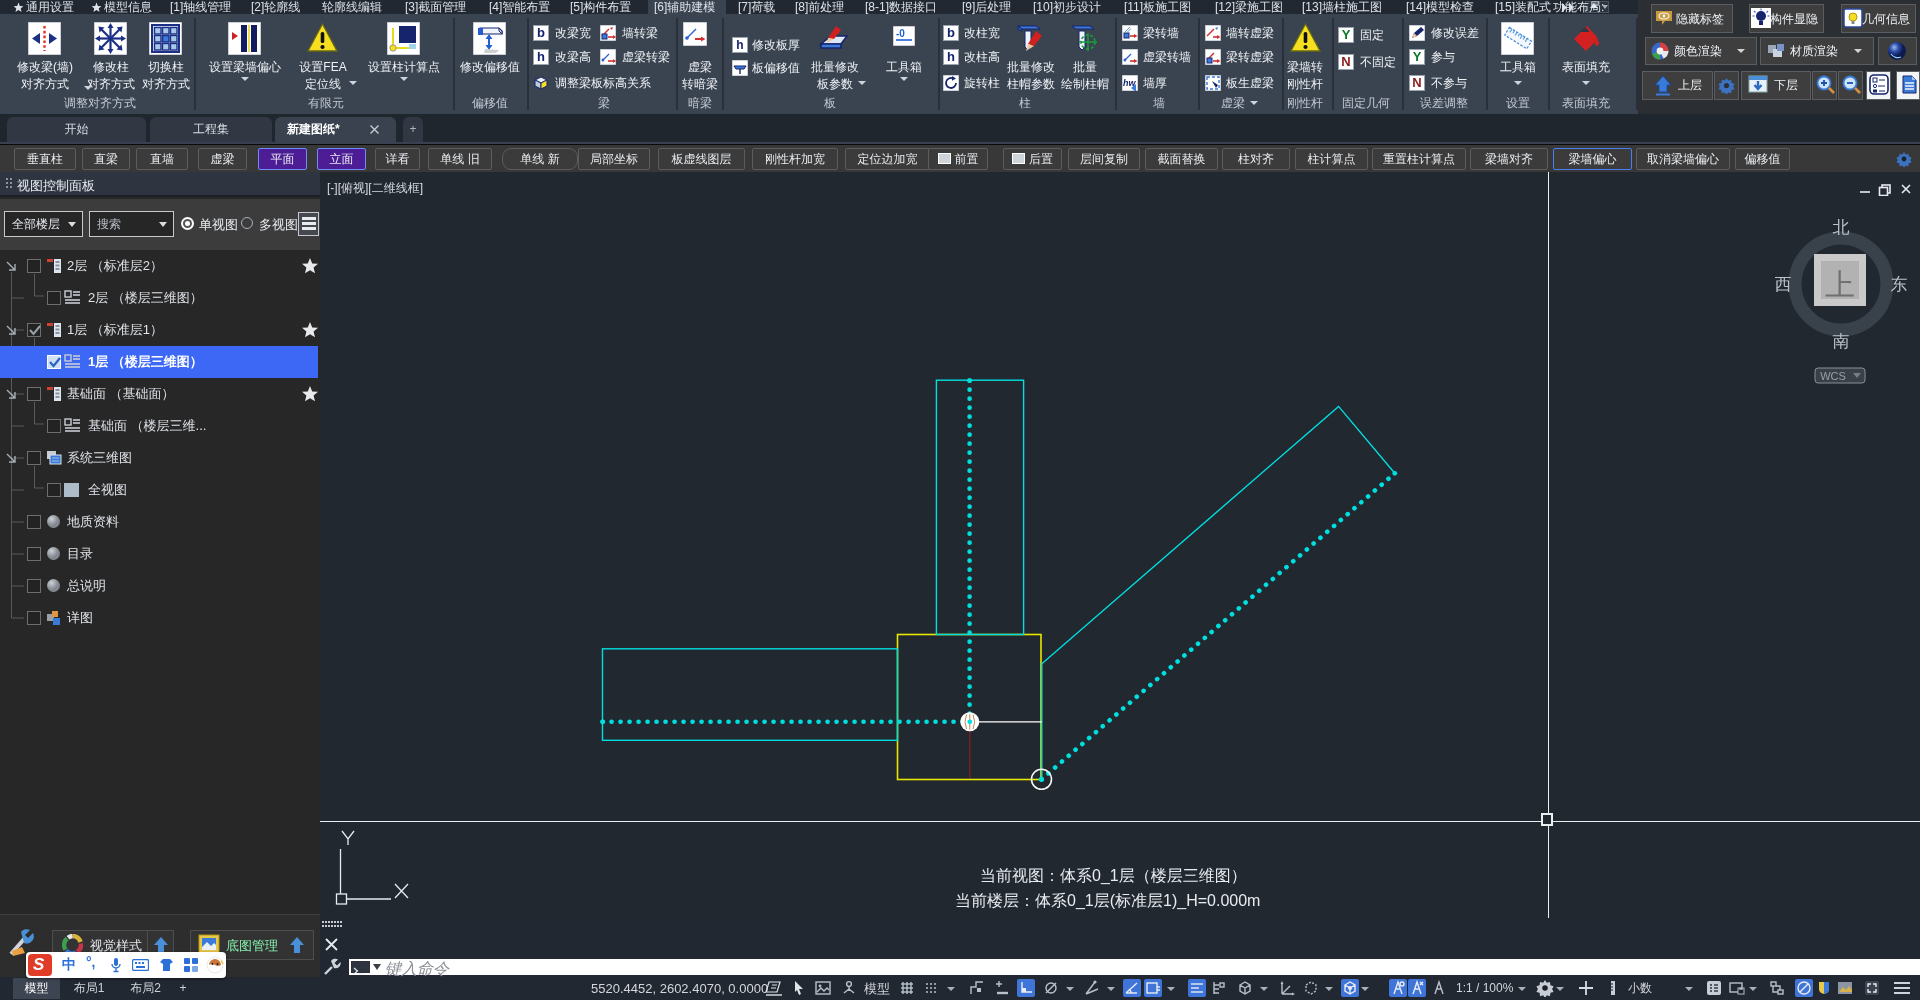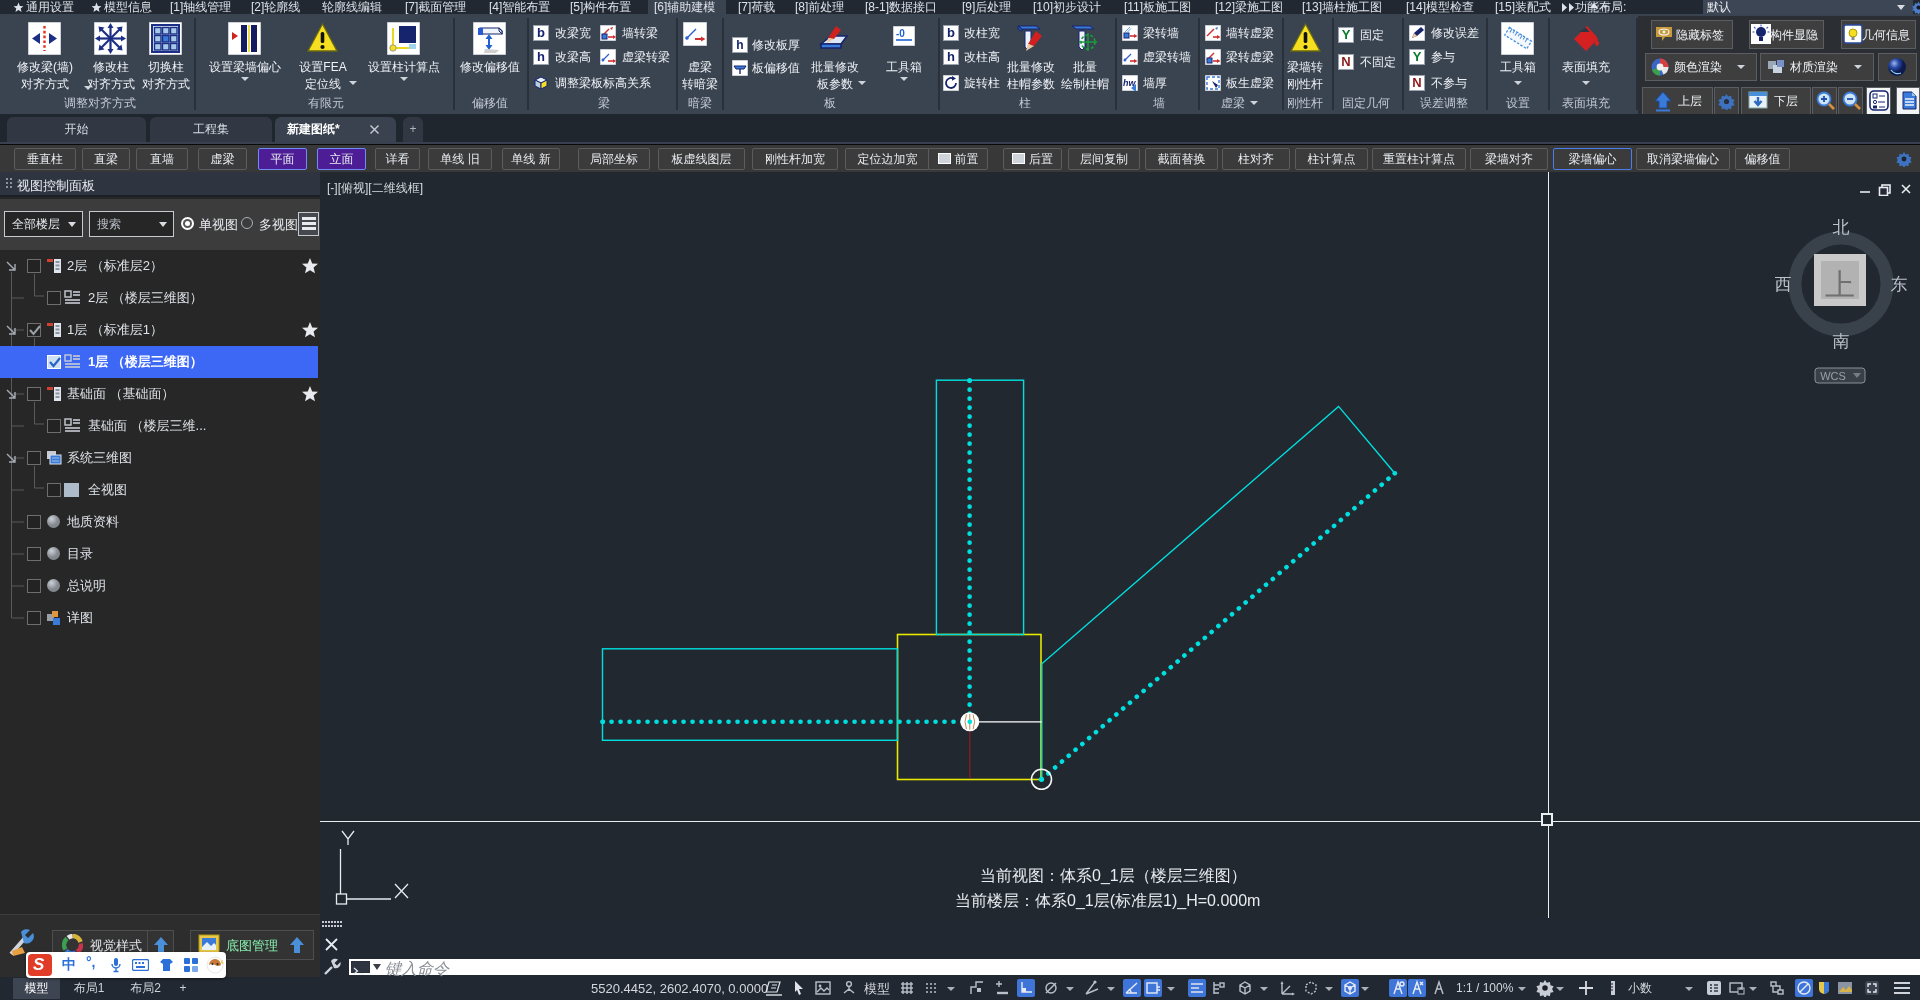--- a/index.html
+++ b/index.html
@@ -13,21 +13,21 @@
 #ribbon{left:0;top:14px;width:1920px;height:100px;background:#3a4350;}
 .rsep{position:absolute;top:4px;width:2px;height:92px;background:#2a303a;}
 .glabel{position:absolute;top:83px;height:13px;line-height:13px;font-size:12px;color:#c3c9d3;text-align:center;white-space:nowrap;}
 .biglabel{position:absolute;height:14px;line-height:14px;font-size:12px;color:#eef1f5;text-align:center;white-space:nowrap;}
 .bigicon{position:absolute;width:33px;height:33px;top:8px;}
 .mini{position:absolute;height:16px;line-height:16px;font-size:12px;color:#eef1f5;white-space:nowrap;}
 .mico{position:absolute;width:16px;height:16px;}
 .wbox{background:#fff;border:1px solid #9aa2ae;}
 .carat{position:absolute;width:0;height:0;border-left:4px solid transparent;border-right:4px solid transparent;border-top:4px solid #cfd4db;}
 
-#rpanel{left:1638px;top:16px;width:282px;height:127px;background:#2b2e33;}
+#rpanel{left:1638px;top:0;width:282px;height:127px;background:#2b2e33;}
 .rbtn{position:absolute;background:#3e3e3e;border:1px solid #5a5d61;color:#e8ebf0;font-size:12px;}
 
 #tabbar{left:0;top:114px;width:1920px;height:28px;background:#20262e;}
 .dtab{position:absolute;top:3px;height:25px;border-radius:6px 6px 0 0;font-size:12px;color:#d8dce2;text-align:center;line-height:25px;}
 
 #toolbar{left:0;top:142px;width:1920px;height:30px;background:#383838;border-top:2px solid #394050;box-shadow:inset 0 1px 0 #0a0a0a;}
 .tbtn{position:absolute;top:4px;height:22px;line-height:20px;background:#3b3b3b;border:1px solid #5c5c5c;color:#e9ecf0;font-size:12px;text-align:center;border-radius:2px;}
 .tbtn.blue{background:#4c1d95;border-color:#6d8cf7;}
 
 #lpanel{left:0;top:172px;width:320px;height:805px;background:#272727;}
@@ -58,41 +58,41 @@
       <path d="M9 1 l2.2 5.4 5.8 .4 -4.4 3.8 1.4 5.7 -5 -3.1 -5 3.1 1.4 -5.7 -4.4 -3.8 5.8 -.4z" fill="#dde2e9"></path>
     </svg>
     <div class="mtab" style="left:26px;">通用设置</div>
 <svg style="position:absolute;left:91px;top:2px" width="11" height="11" viewBox="0 0 18 18">
       <path d="M9 1 l2.2 5.4 5.8 .4 -4.4 3.8 1.4 5.7 -5 -3.1 -5 3.1 1.4 -5.7 -4.4 -3.8 5.8 -.4z" fill="#dde2e9"></path>
     </svg>
     <div class="mtab" style="left:104px;">模型信息</div>
 <div class="mtab" style="left:170px;">[1]轴线管理</div>
 <div class="mtab" style="left:251px;">[2]轮廓线</div>
 <div class="mtab" style="left:322px;">轮廓线编辑</div>
-<div class="mtab" style="left:405px;">[7]截面管理</div>
+<div class="mtab" style="left:405px;">[3]截面管理</div>
 <div class="mtab" style="left:489px;">[4]智能布置</div>
 <div class="mtab" style="left:570px;">[5]构件布置</div>
 <div class="mtab" style="left:654px;">[6]辅助建模</div>
 <div class="mtab" style="left:738px;">[7]荷载</div>
 <div class="mtab" style="left:795px;">[8]前处理</div>
 <div class="mtab" style="left:865px;">[8-1]数据接口</div>
 <div class="mtab" style="left:962px;">[9]后处理</div>
 <div class="mtab" style="left:1033px;">[10]初步设计</div>
 <div class="mtab" style="left:1124px;">[11]板施工图</div>
 <div class="mtab" style="left:1215px;">[12]梁施工图</div>
 <div class="mtab" style="left:1302px;">[13]墙柱施工图</div>
 <div class="mtab" style="left:1406px;">[14]模型检查</div>
 <div class="mtab" style="left:1495px;">[15]装配式</div>
 <svg style="position:absolute;left:1562px;top:3px" width="14" height="9">
       <path d="M0 0 l5 4.5 l-5 4.5z M7 0 l5 4.5 l-5 4.5z" fill="#dde2e9"></path>
     </svg>
 <div style="position:absolute;left:1585px;top:1px;width:24px;height:12px;background:#2c3440;border:1px solid #4a5260;"></div>
 <div style="position:absolute;left:1590px;top:3px;width:0;height:0;border-left:4px solid transparent;border-right:4px solid transparent;border-bottom:5px solid #e8ebef;"></div>
 <div style="position:absolute;left:1602px;top:5px;width:0;height:0;border-left:3px solid transparent;border-right:3px solid transparent;border-top:4px solid #aab0b8;"></div>
-<div class="mtab" style="left:1553px;margin-left:22px;">功能布局:</div>
+<div class="mtab" style="left:1553px;">功能布局:</div>
 <div style="position:absolute;left:1703px;top:0;width:210px;height:14px;background:#3d4654;color:#eef1f5;font-size:12px;line-height:14px;padding-left:4px;">默认</div>
 <div style="position:absolute;left:1897px;top:5px;width:0;height:0;border-left:4px solid transparent;border-right:4px solid transparent;border-top:5px solid #d8dce2;"></div>
 <svg style="position:absolute;left:1912px;top:1px;" width="13" height="13" viewBox="0 0 17 17">
       <path d="M8.5 1 l1.7 2.6 l3 -.8 l.4 3.1 l3 .9 l-1.4 2.7 l1.4 2.7 l-3 .9 l-.4 3.1 l-3 -.8 l-1.7 2.6 l-1.7 -2.6 l-3 .8 l-.4 -3.1 l-3 -.9 l1.4 -2.7 l-1.4 -2.7 l3 -.9 l.4 -3.1 l3 .8z" fill="#4d7dc8"></path>
       <circle cx="8.5" cy="8.5" r="2.6" fill="#141923"></circle>
     </svg>
 </div>
 <div class="abs" id="ribbon">
 
 <div class="rsep" style="left:194px"></div>
@@ -527,21 +527,21 @@
 </div>
 <div class="abs" id="toolbar">
 <div class="tbtn" style="left:14px;width:62px;">垂直柱</div>
 <div class="tbtn" style="left:82px;width:48px;">直梁</div>
 <div class="tbtn" style="left:136px;width:52px;">直墙</div>
 <div class="tbtn" style="left:198px;width:49px;">虚梁</div>
 <div class="tbtn blue" style="left:258px;width:49px;">平面</div>
 <div class="tbtn blue" style="left:317px;width:49px;">立面</div>
 <div class="tbtn" style="left:375px;width:45px;">详看</div>
 <div class="tbtn" style="left:428px;width:64px;">单线 旧</div>
-<div class="tbtn" style="left:502px;width:58px;">单线 新</div>
+<div class="tbtn" style="left:502px;width:76px;border-radius:9px;">单线 新</div>
 <div class="tbtn" style="left:578px;width:72px;">局部坐标</div>
 <div class="tbtn" style="left:658px;width:87px;">板虚线图层</div>
 <div class="tbtn" style="left:752px;width:86px;">刚性杆加宽</div>
 <div class="tbtn" style="left:845px;width:85px;">定位边加宽</div>
 <div class="tbtn" style="left:928px;width:60px;"><span style="display:inline-block;width:13px;height:11px;background:#cfd4db;border:1px solid #fff;vertical-align:-1px;margin-right:4px;"></span>前置</div>
 <div class="tbtn" style="left:1003px;width:59px;"><span style="display:inline-block;width:13px;height:11px;background:#cfd4db;border:1px solid #fff;vertical-align:-1px;margin-right:4px;"></span>后置</div>
 <div class="tbtn" style="left:1068px;width:72px;">层间复制</div>
 <div class="tbtn" style="left:1145px;width:73px;">截面替换</div>
 <div class="tbtn" style="left:1222px;width:68px;">柱对齐</div>
 <div class="tbtn" style="left:1295px;width:73px;">柱计算点</div>

